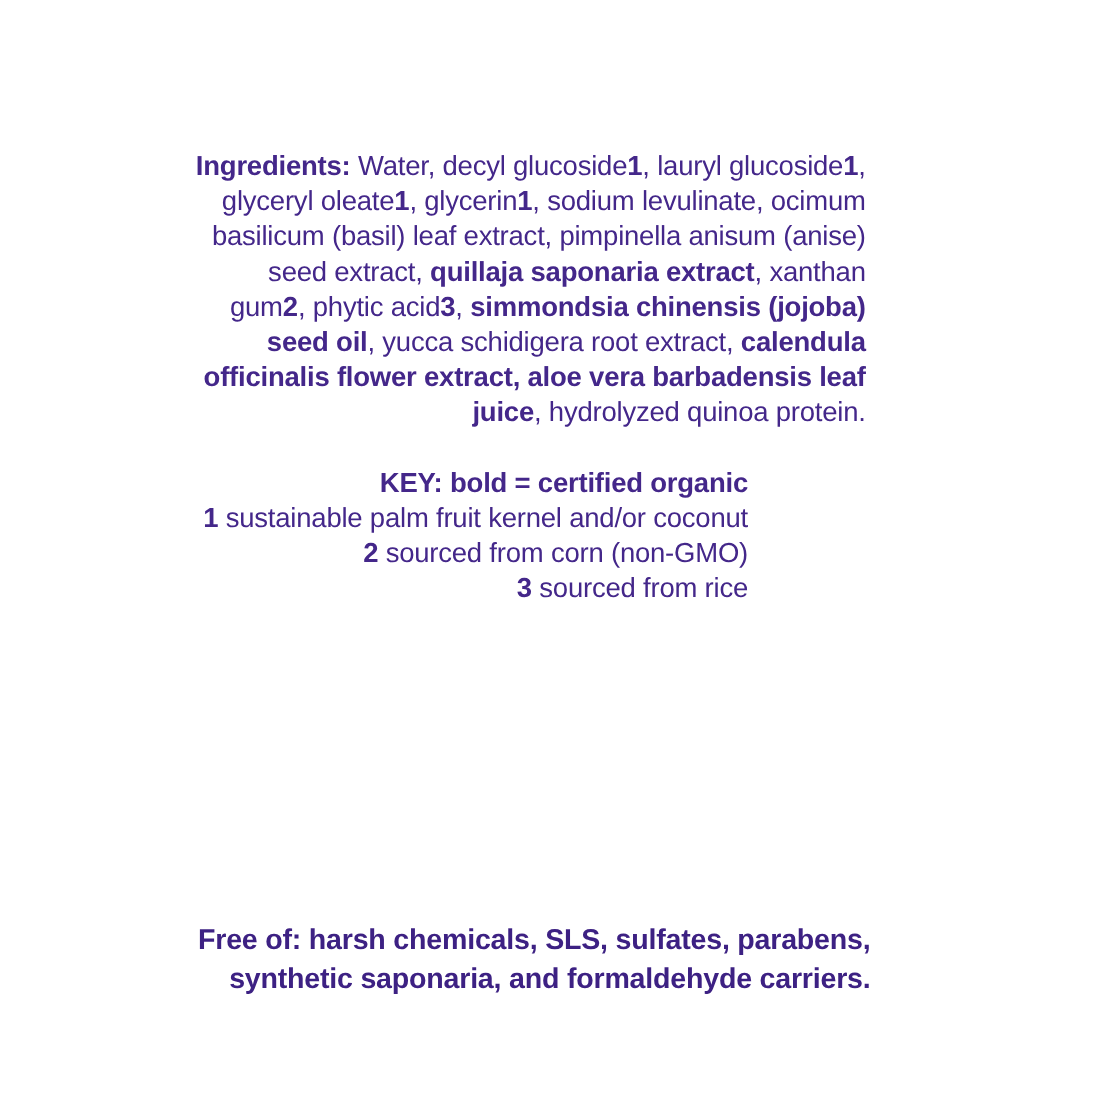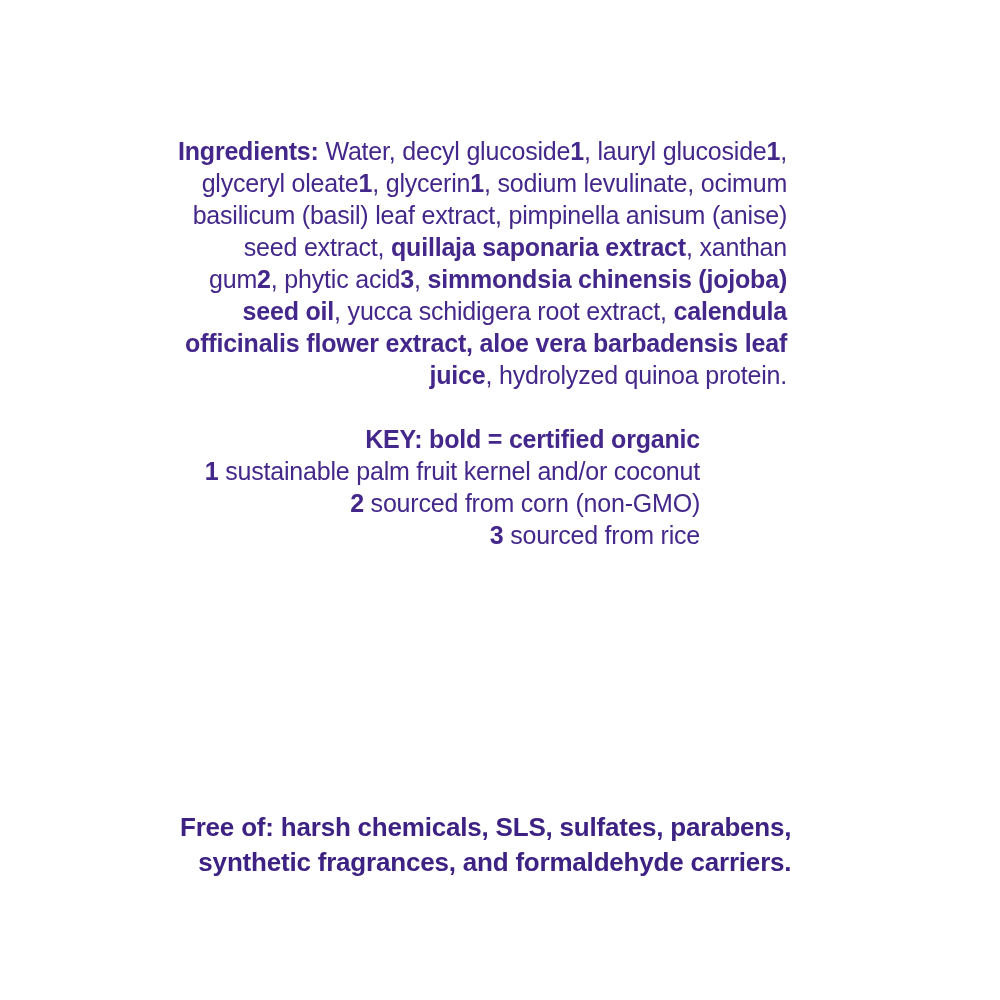--- a/index.html
+++ b/index.html
@@ -20,31 +20,31 @@
     position:absolute;
     white-space:pre;
   }
   .line{white-space:pre;text-align:right;}
   .ingredients{
     left:178px;top:135px;
     font-size:25px;line-height:32px;letter-spacing:-0.2px;
   }
   .keysec{
     left:178px;top:423px;
-    font-size:25px;line-height:32px;letter-spacing:-0.2px;margin-left:20px;
+    font-size:25px;line-height:32px;letter-spacing:-0.2px;
   }
   .freeof{
-    left:180px;top:810px;
+    left:180px;top:837px;
     font-size:26px;line-height:35px;letter-spacing:-0.2px;
     font-weight:700;
     color:var(--ink-heavy);
   }
   .b{font-weight:700;}
   .r{font-weight:400;}
 </style>
 </head>
 <body style="background: rgb(255, 255, 255);">
 
 <section class="block ingredients"><div class="line"><span class="b">Ingredients:</span><span class="r"> Water, decyl glucoside</span><span class="b">1</span><span class="r">, lauryl glucoside</span><span class="b">1</span><span class="r">,</span></div><div class="line"><span class="r">glyceryl oleate</span><span class="b">1</span><span class="r">, glycerin</span><span class="b">1</span><span class="r">, sodium levulinate, ocimum</span></div><div class="line"><span class="r">basilicum (basil) leaf extract, pimpinella anisum (anise)</span></div><div class="line"><span class="r">seed extract, </span><span class="b">quillaja saponaria extract</span><span class="r">, xanthan</span></div><div class="line"><span class="r">gum</span><span class="b">2</span><span class="r">, phytic acid</span><span class="b">3</span><span class="r">, </span><span class="b">simmondsia chinensis (jojoba)</span></div><div class="line"><span class="b">seed oil</span><span class="r">, yucca schidigera root extract, </span><span class="b">calendula</span></div><div class="line"><span class="b">officinalis flower extract, aloe vera barbadensis leaf</span></div><div class="line"><span class="b">juice</span><span class="r">, hydrolyzed quinoa protein.</span></div></section>
 
 <section class="block keysec"><div class="line"><span class="b">KEY: bold = certified organic</span></div><div class="line"><span class="b"> 1</span><span class="r"> sustainable palm fruit kernel and/or coconut</span></div><div class="line"><span class="b">2</span><span class="r"> sourced from corn (non-GMO)</span></div><div class="line"><span class="b">3</span><span class="r"> sourced from rice</span></div></section>
 
-<section class="block freeof"><div class="line"><span class="b">Free of: harsh chemicals, SLS, sulfates, parabens,</span></div><div class="line"><span class="b">synthetic fragrances, and formaldehyde carriers.</span></div></section>
+<section class="block freeof"><div class="line"><span class="b">Free of: harsh chemicals, SLS, sulfates, parabens,</span></div><div class="line"><span class="b">synthetic saponaria, and formaldehyde carriers.</span></div></section>
 
 </body></html>

